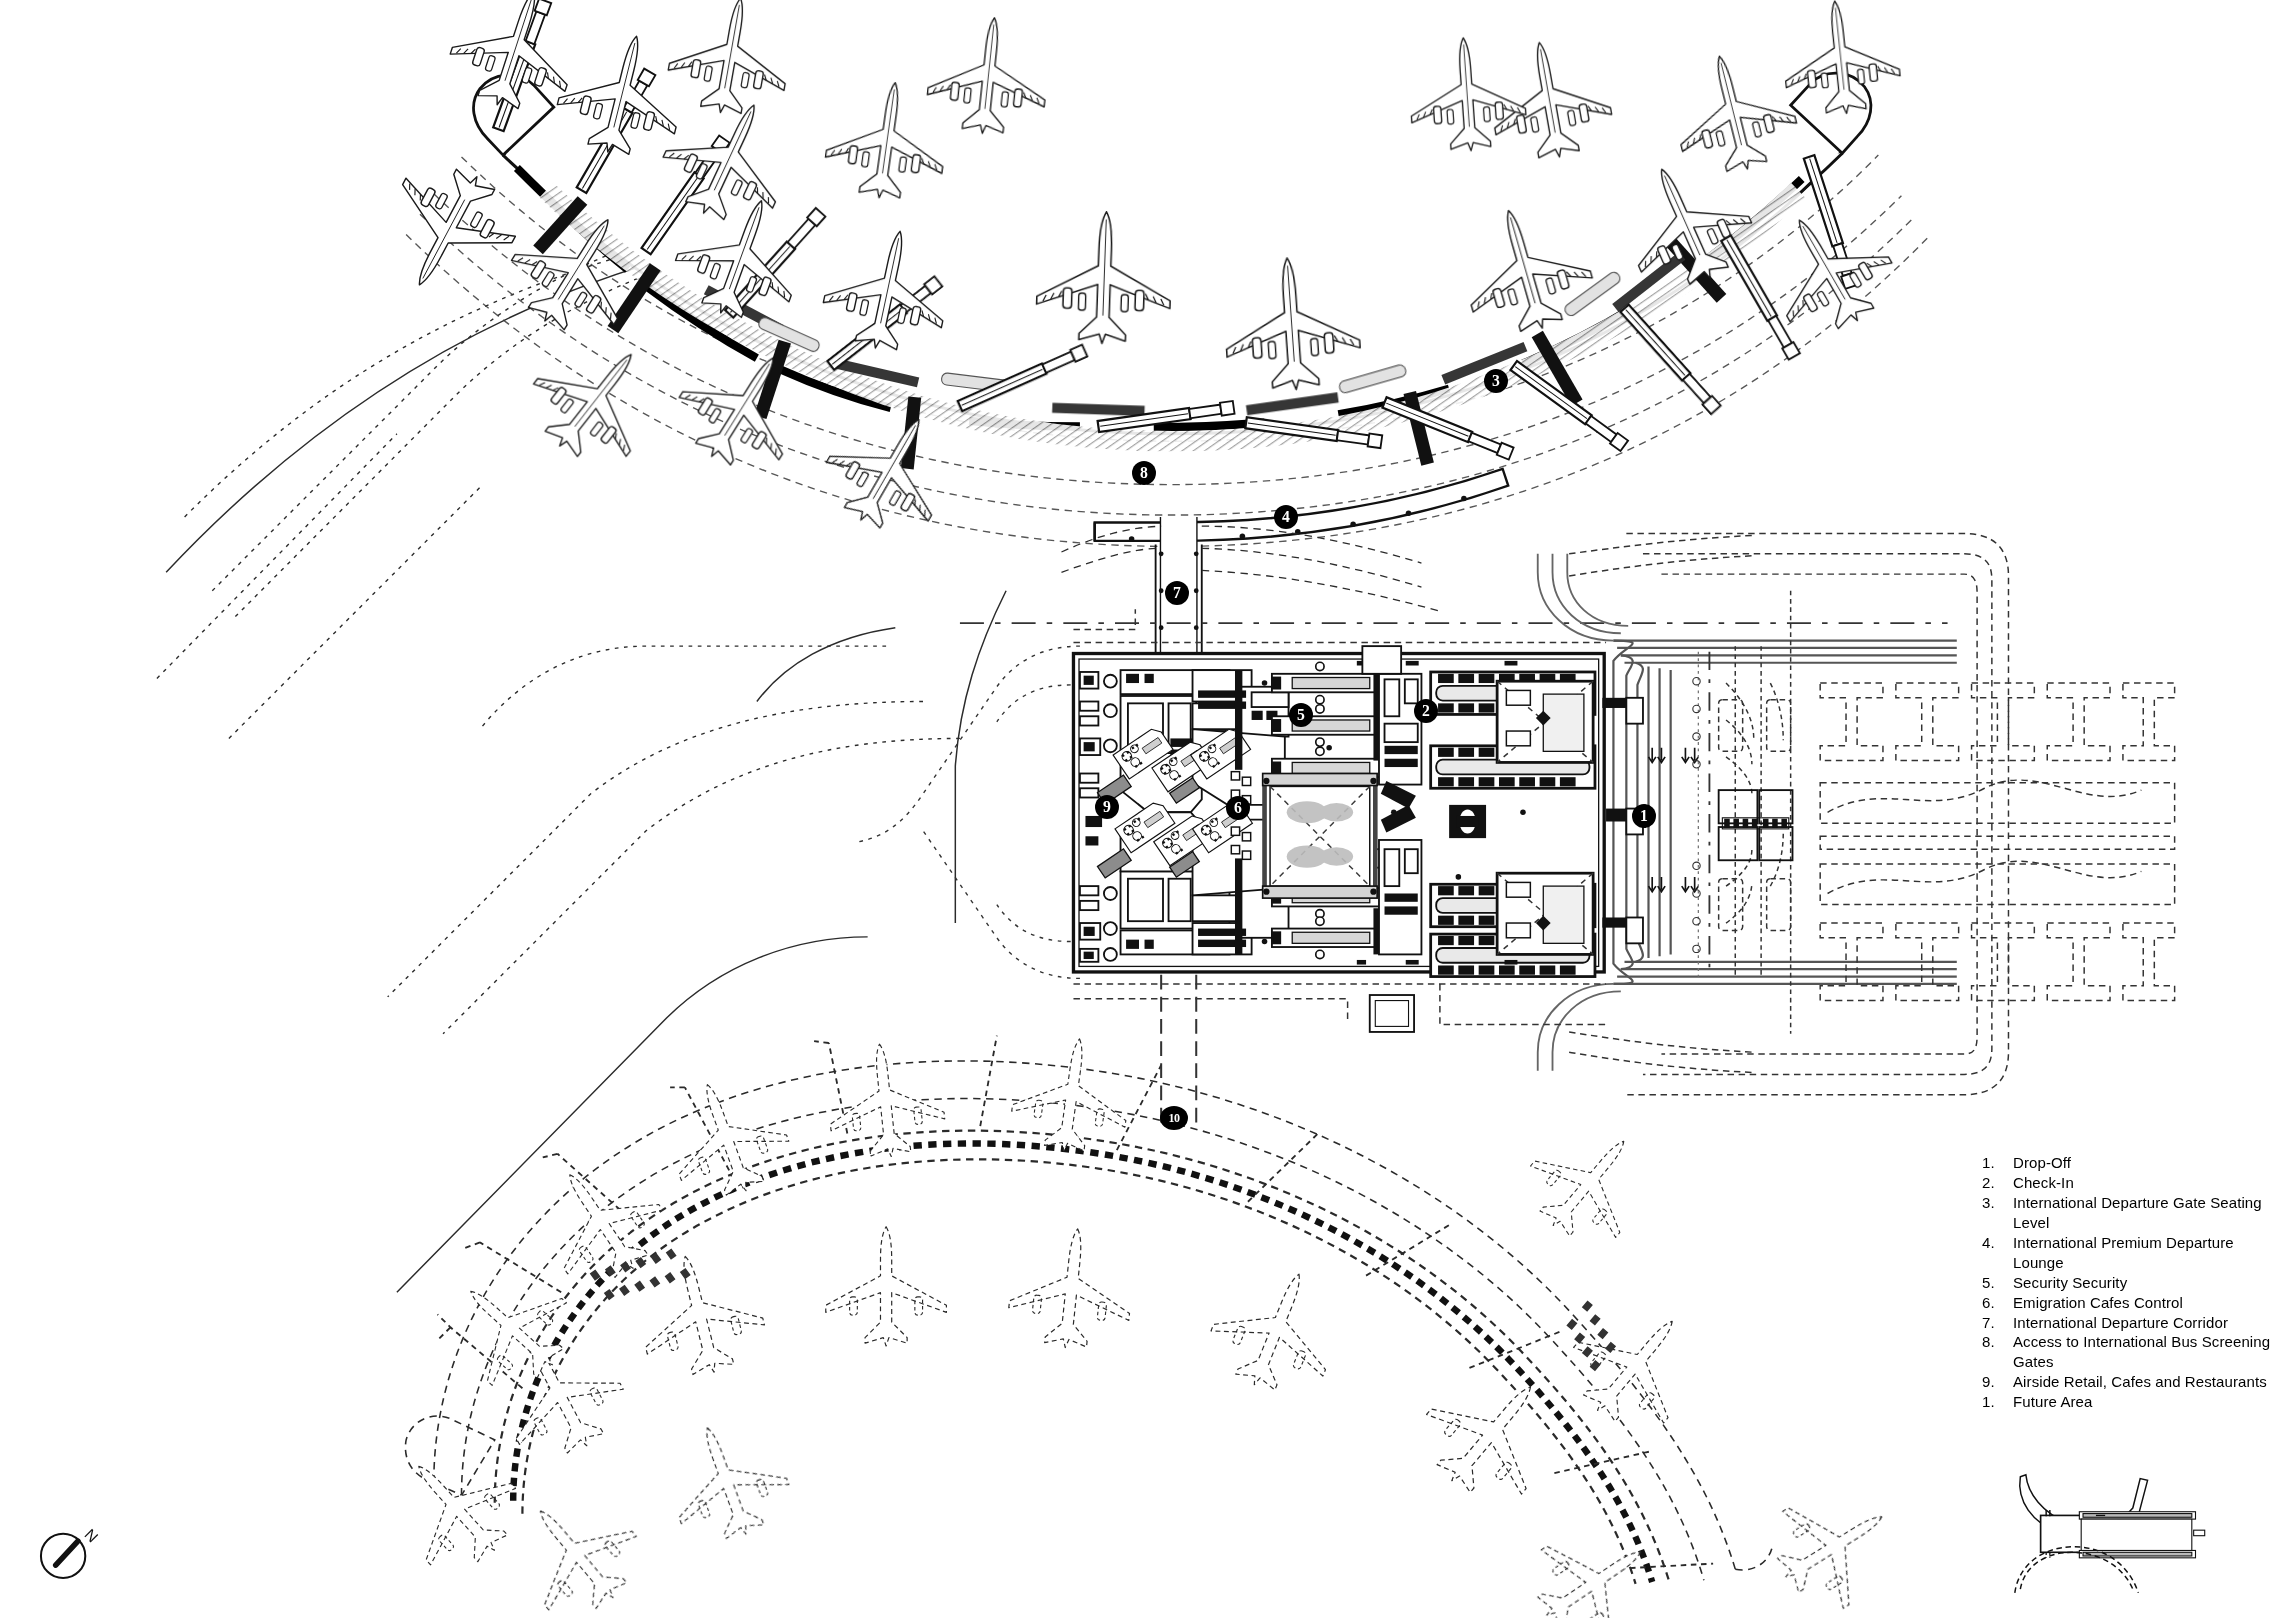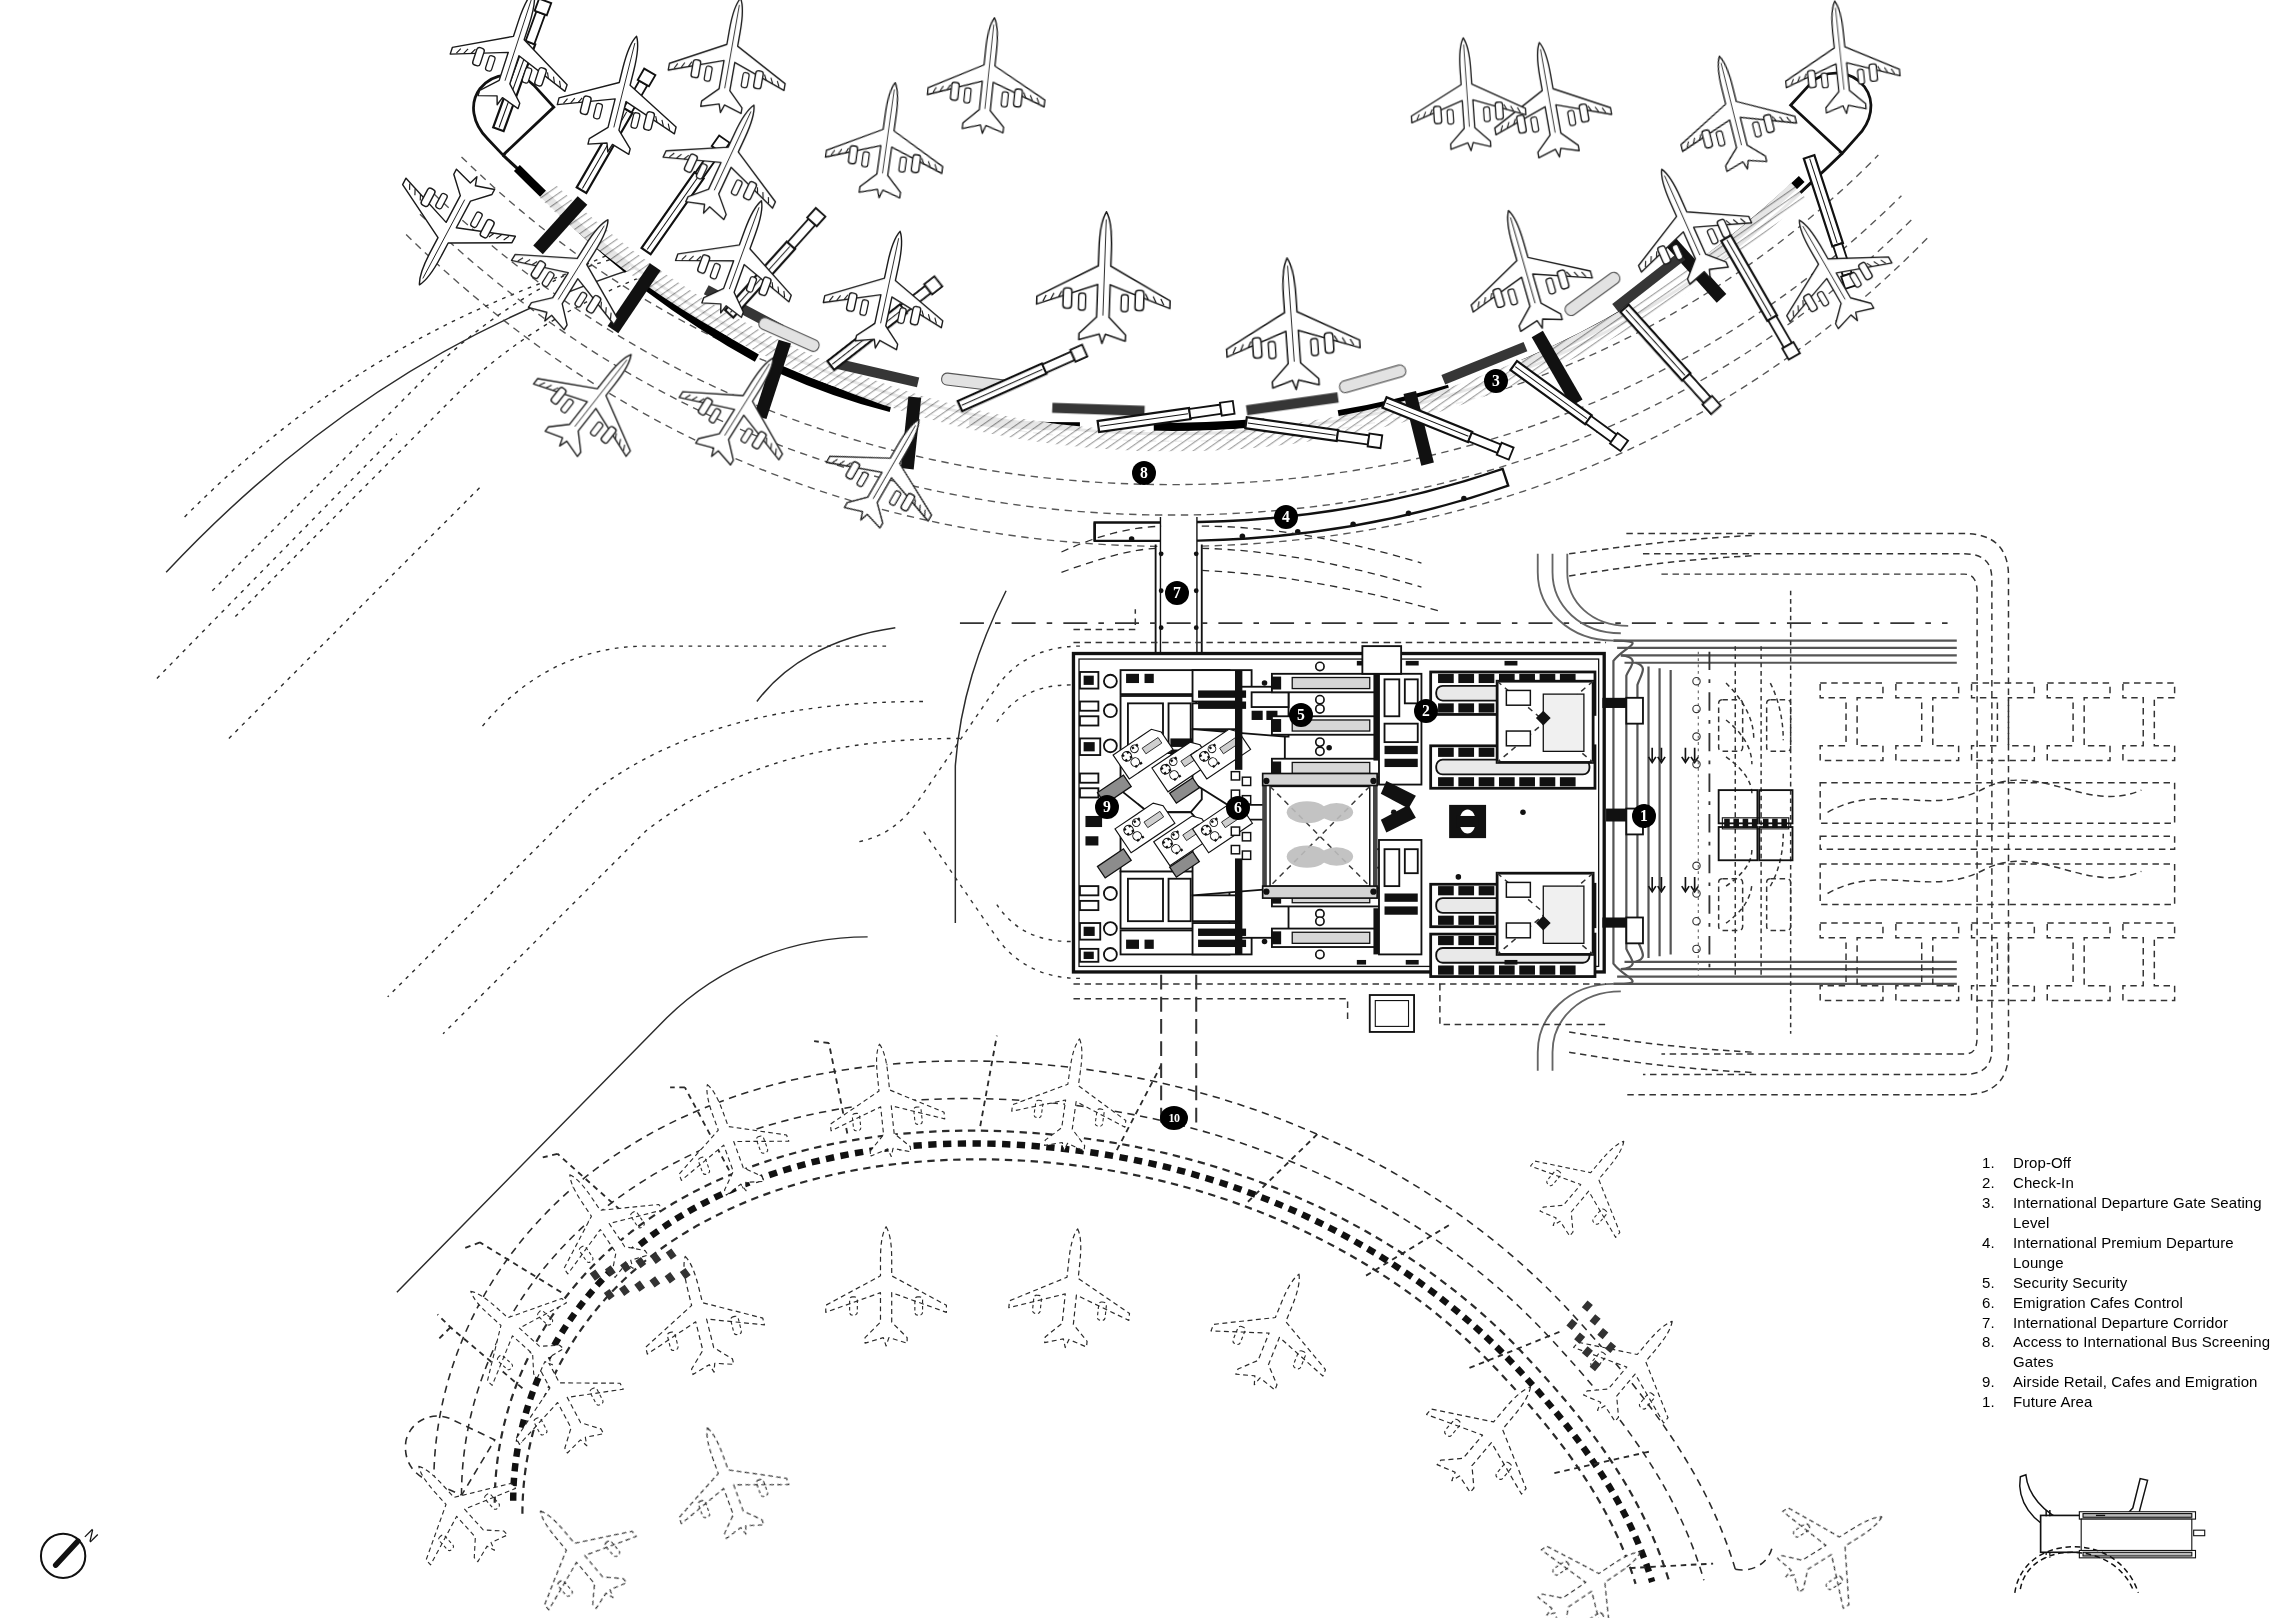--- a/index.html
+++ b/index.html
@@ -1065,21 +1065,21 @@
       <div class="legend-row">
         <span class="legend-num">7.</span>
         <span class="legend-label">International Departure Corridor</span>
       </div>
       <div class="legend-row">
         <span class="legend-num">8.</span>
         <span class="legend-label">Access to International Bus Screening Gates</span>
       </div>
       <div class="legend-row">
         <span class="legend-num">9.</span>
-        <span class="legend-label">Airside Retail, Cafes and Emigration</span>
+        <span class="legend-label">Airside Retail, Cafes and Restaurants</span>
       </div>
       <div class="legend-row">
         <span class="legend-num">1.</span>
         <span class="legend-label">Future Area</span>
       </div>
     </div>
 
   <svg id="north-arrow" viewBox="0 0 92 92">
     <circle cx="38" cy="54" r="24" fill="#ffffff" stroke="#111" stroke-width="2.2"></circle>
     <line x1="30" y1="64" x2="54" y2="38" stroke="#111" stroke-width="6" stroke-linecap="round"></line>

